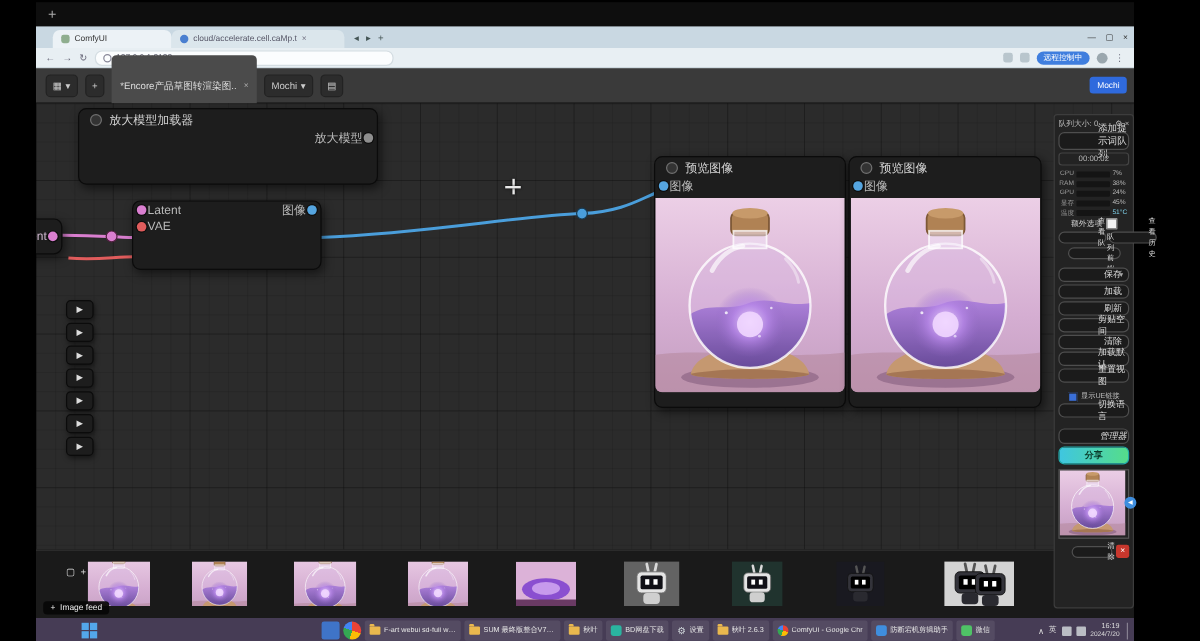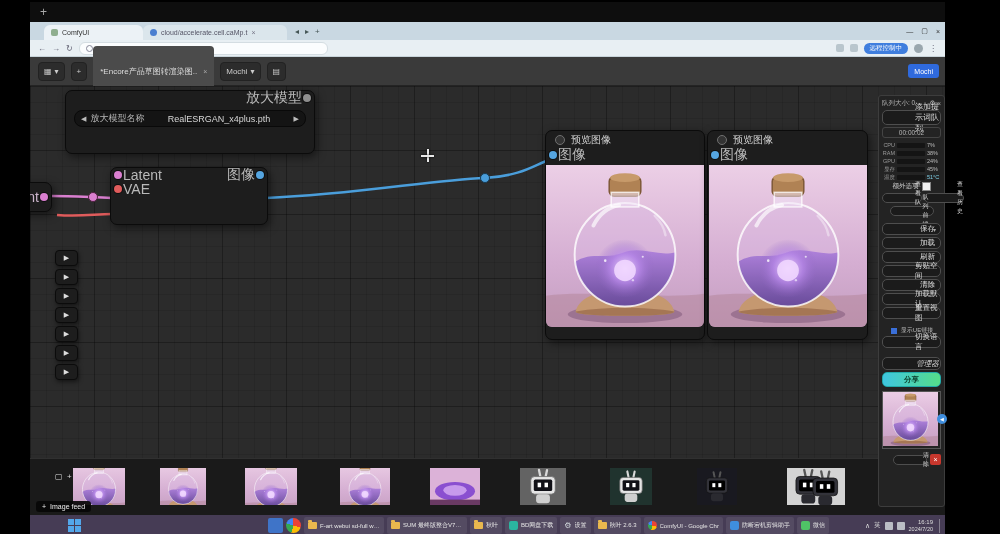--- a/index.html
+++ b/index.html
@@ -50,21 +50,21 @@
     background-image:
       linear-gradient(rgba(0,0,0,.22) 1px,transparent 1px),
       linear-gradient(90deg,rgba(0,0,0,.22) 1px,transparent 1px),
       linear-gradient(rgba(0,0,0,.10) 1px,transparent 1px),
       linear-gradient(90deg,rgba(0,0,0,.10) 1px,transparent 1px);
     background-size:64px 64px,64px 64px,16px 16px,16px 16px;}
   .wires{position:absolute;inset:0;width:915px;height:372px;}
   .node{position:absolute;background:#1d1d1d;border:1px solid #0b0b0b;border-radius:7px;box-shadow:2px 3px 8px rgba(0,0,0,.5);color:#c6c6c6;box-sizing:border-box;}
   .node-title{height:17px;display:flex;align-items:center;gap:6px;padding:0 9px;font-size:10px;color:#d2d2d2;white-space:nowrap;}
   .tdot{width:8px;height:8px;border-radius:50%;background:#333;border:1px solid #707070;flex:0 0 auto;}
-  .slot-row{position:relative;height:14px;display:flex;align-items:center;padding:0 12px;font-size:14px;color:#b9b9b9;}
+  .slot-row{position:relative;height:14px;display:flex;align-items:center;padding:0 12px;font-size:10px;color:#b9b9b9;}
   .slot-row.right{justify-content:flex-end;}
   .dot{position:absolute;width:8px;height:8px;border-radius:50%;top:50%;transform:translateY(-50%);box-shadow:0 0 0 1px rgba(0,0,0,.55);}
   .dot.in{left:3px;} .dot.out{right:3px;}
   .d-pink{background:#da7fd0;} .d-red{background:#e05c5c;} .d-blue{background:#55a5e0;} .d-gray{background:#8e8e8e;}
   .widget{margin:5px 8px 0 8px;height:15px;border-radius:8px;background:#141414;border:1px solid #090909;display:flex;align-items:center;padding:0 6px;font-size:9px;color:#cfcfcf;gap:4px;}
   .widget .wlabel{color:#b5b5b5;}
   .widget .wvalue{flex:1;text-align:center;color:#d6d6d6;}
   .arr{font-size:7px;color:#bbb;}
   .preview-img{display:block;width:158px;height:162px;margin:3px auto 0 auto;border-radius:0 0 6px 6px;}
   .mini{position:absolute;width:21px;height:14px;background:#1d1d1d;border:1px solid #0b0b0b;border-radius:4px;color:#ddd;font-size:7px;display:flex;align-items:center;justify-content:center;box-shadow:1px 2px 4px rgba(0,0,0,.5);}
@@ -280,29 +280,27 @@
 
     <svg class="wires">
       <path d="M 22,110 C 40,110 55,111 82,112" stroke="#da7fd0" stroke-width="2.5" fill="none"></path>
       <circle cx="63" cy="111" r="4.5" fill="#da7fd0" stroke="#50203f" stroke-width="1"></circle>
       <path d="M 27,129 C 50,131 65,128 82,128" stroke="#e05c5c" stroke-width="2.5" fill="none"></path>
       <path d="M 236,112 C 330,108 400,94 455,92 C 492,90 506,78 519,74" stroke="#4a9edb" stroke-width="2.5" fill="none"></path>
       <circle cx="455" cy="92" r="4.5" fill="#4a9edb" stroke="#173a52" stroke-width="1"></circle>
     </svg>
 
     <div class="node" style="left:35px;top:4px;width:250px;height:64px;">
+      <div class="node-title">
+        <span class="tdot"></span>
+        <span>放大模型加载器</span>
+      </div>
       <div class="slot-row right">
         <span>放大模型</span>
         <span class="dot out d-gray"></span>
-      </div>
-      <div class="widget">
-        <span class="arr">◀</span>
-        <span class="wlabel">放大模型名称</span>
-        <span class="wvalue">RealESRGAN_x4plus.pth</span>
-        <span class="arr">▶</span>
       </div>
     </div>
 
     <div class="node" style="left:-52px;top:96px;width:74px;height:30px;">
       <div class="slot-row right" style="height:28px">
         <span style="color:#cdb6cd">Latent</span>
         <span class="dot out d-pink"></span>
       </div>
     </div>
 

